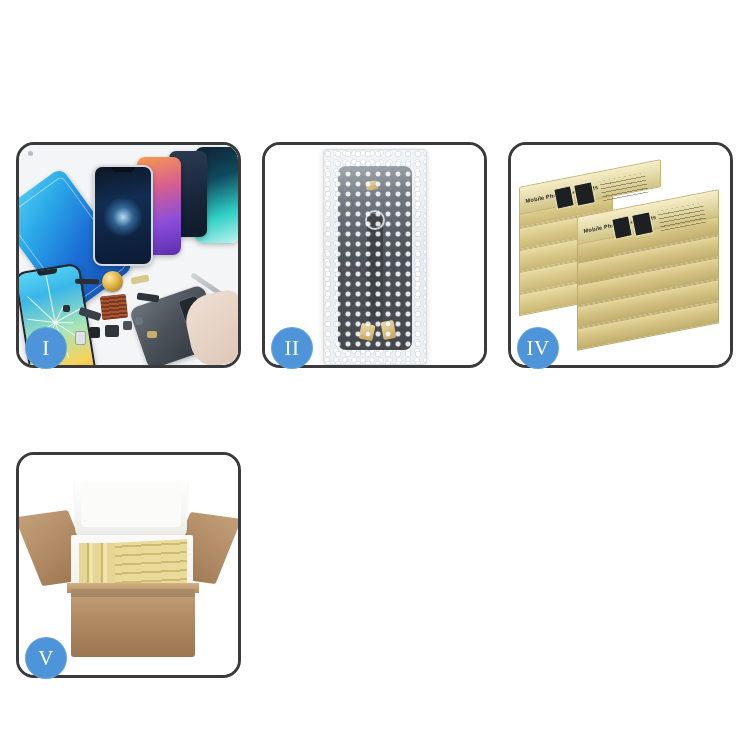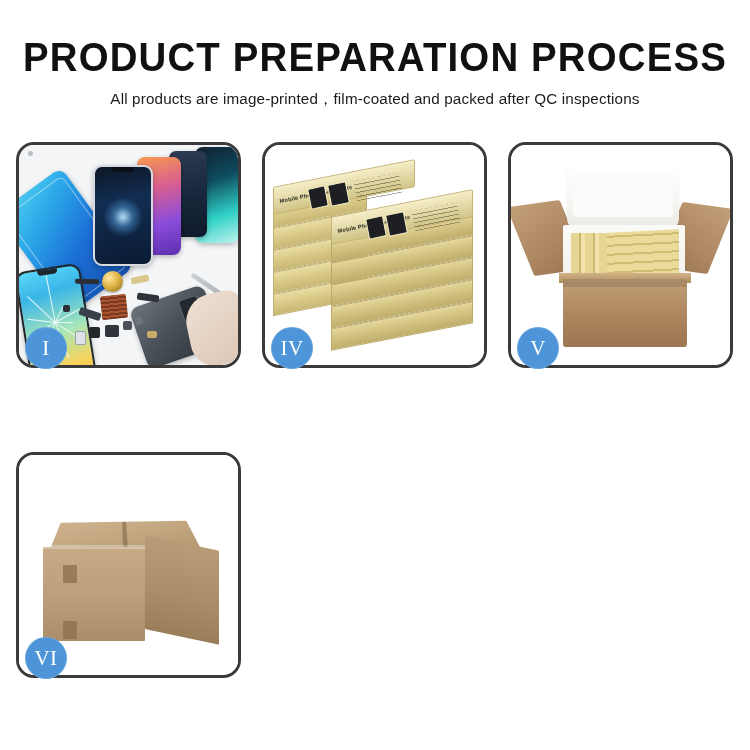--- a/index.html
+++ b/index.html
@@ -442,24 +442,20 @@
   .p6 .edge{
     position:absolute; left:24px; top:90px; width:102px; height:4px;
     background: rgba(255,255,255,.28);
   }
 </style>
 </head>
 <body>
 
 <div class="page">
 
-  <div class="header">
-    <div class="title">PRODUCT PREPARATION PROCESS</div>
-    <div class="subtitle">All products are image-printed，film-coated and packed after QC inspections</div>
-  </div>
 
   <div class="grid">
 
     <div class="panel p1">
       <div class="panel-inner">
         <div class="ph ph-blue"></div>
         <div class="ph ph-teal"></div>
         <div class="ph ph-dark"></div>
         <div class="ph ph-purple"></div>
         <div class="ph ph-glass">
@@ -495,20 +491,35 @@
         <div class="cmp flex9"></div>
         <div class="cmp flex10"></div>
         <div class="cmp flex11"></div>
         <div class="cmp tweezer"></div>
         <div class="ph hand"></div>
         <div class="screws"></div>
       </div>
       <div class="badge">I</div>
     </div>
 
+    <div class="panel p2">
+      <div class="panel-inner">
+        <div class="bag">
+          <div class="part">
+            <div class="ribbon"></div>
+            <div class="lens"></div>
+            <div class="gold-a"></div>
+            <div class="gold-b"></div>
+            <div class="gold-c"></div>
+          </div>
+          <div class="bubbles"></div>
+        </div>
+      </div>
+      <div class="badge">II</div>
+    </div>
 
 
     <div class="panel p4">
       <div class="panel-inner">
 
         <div class="layer" style="left:8px;  top:52px;  width:92px;"></div>
         <div class="layer" style="left:8px;  top:74px;  width:92px;"></div>
         <div class="layer" style="left:8px;  top:96px;  width:92px;"></div>
         <div class="layer" style="left:8px;  top:118px; width:92px;"></div>
         <div class="layer" style="left:8px;  top:140px; width:92px;"></div>
@@ -545,26 +556,15 @@
         <div class="foam-lid"></div>
         <div class="foam-body"></div>
         <div class="inner-boxes"></div>
         <div class="inner-boxes2"></div>
         <div class="carton-rim"></div>
         <div class="carton-front"></div>
       </div>
       <div class="badge">V</div>
     </div>
 
-    <div class="panel p6">
-      <div class="panel-inner">
-        <div class="top"></div>
-        <div class="right"></div>
-        <div class="front"></div>
-        <div class="edge"></div>
-        <div class="tape1"></div>
-        <div class="tape2"></div>
-      </div>
-      <div class="badge">VI</div>
-    </div>
 
   </div>
 </div>
 
 </body></html>

